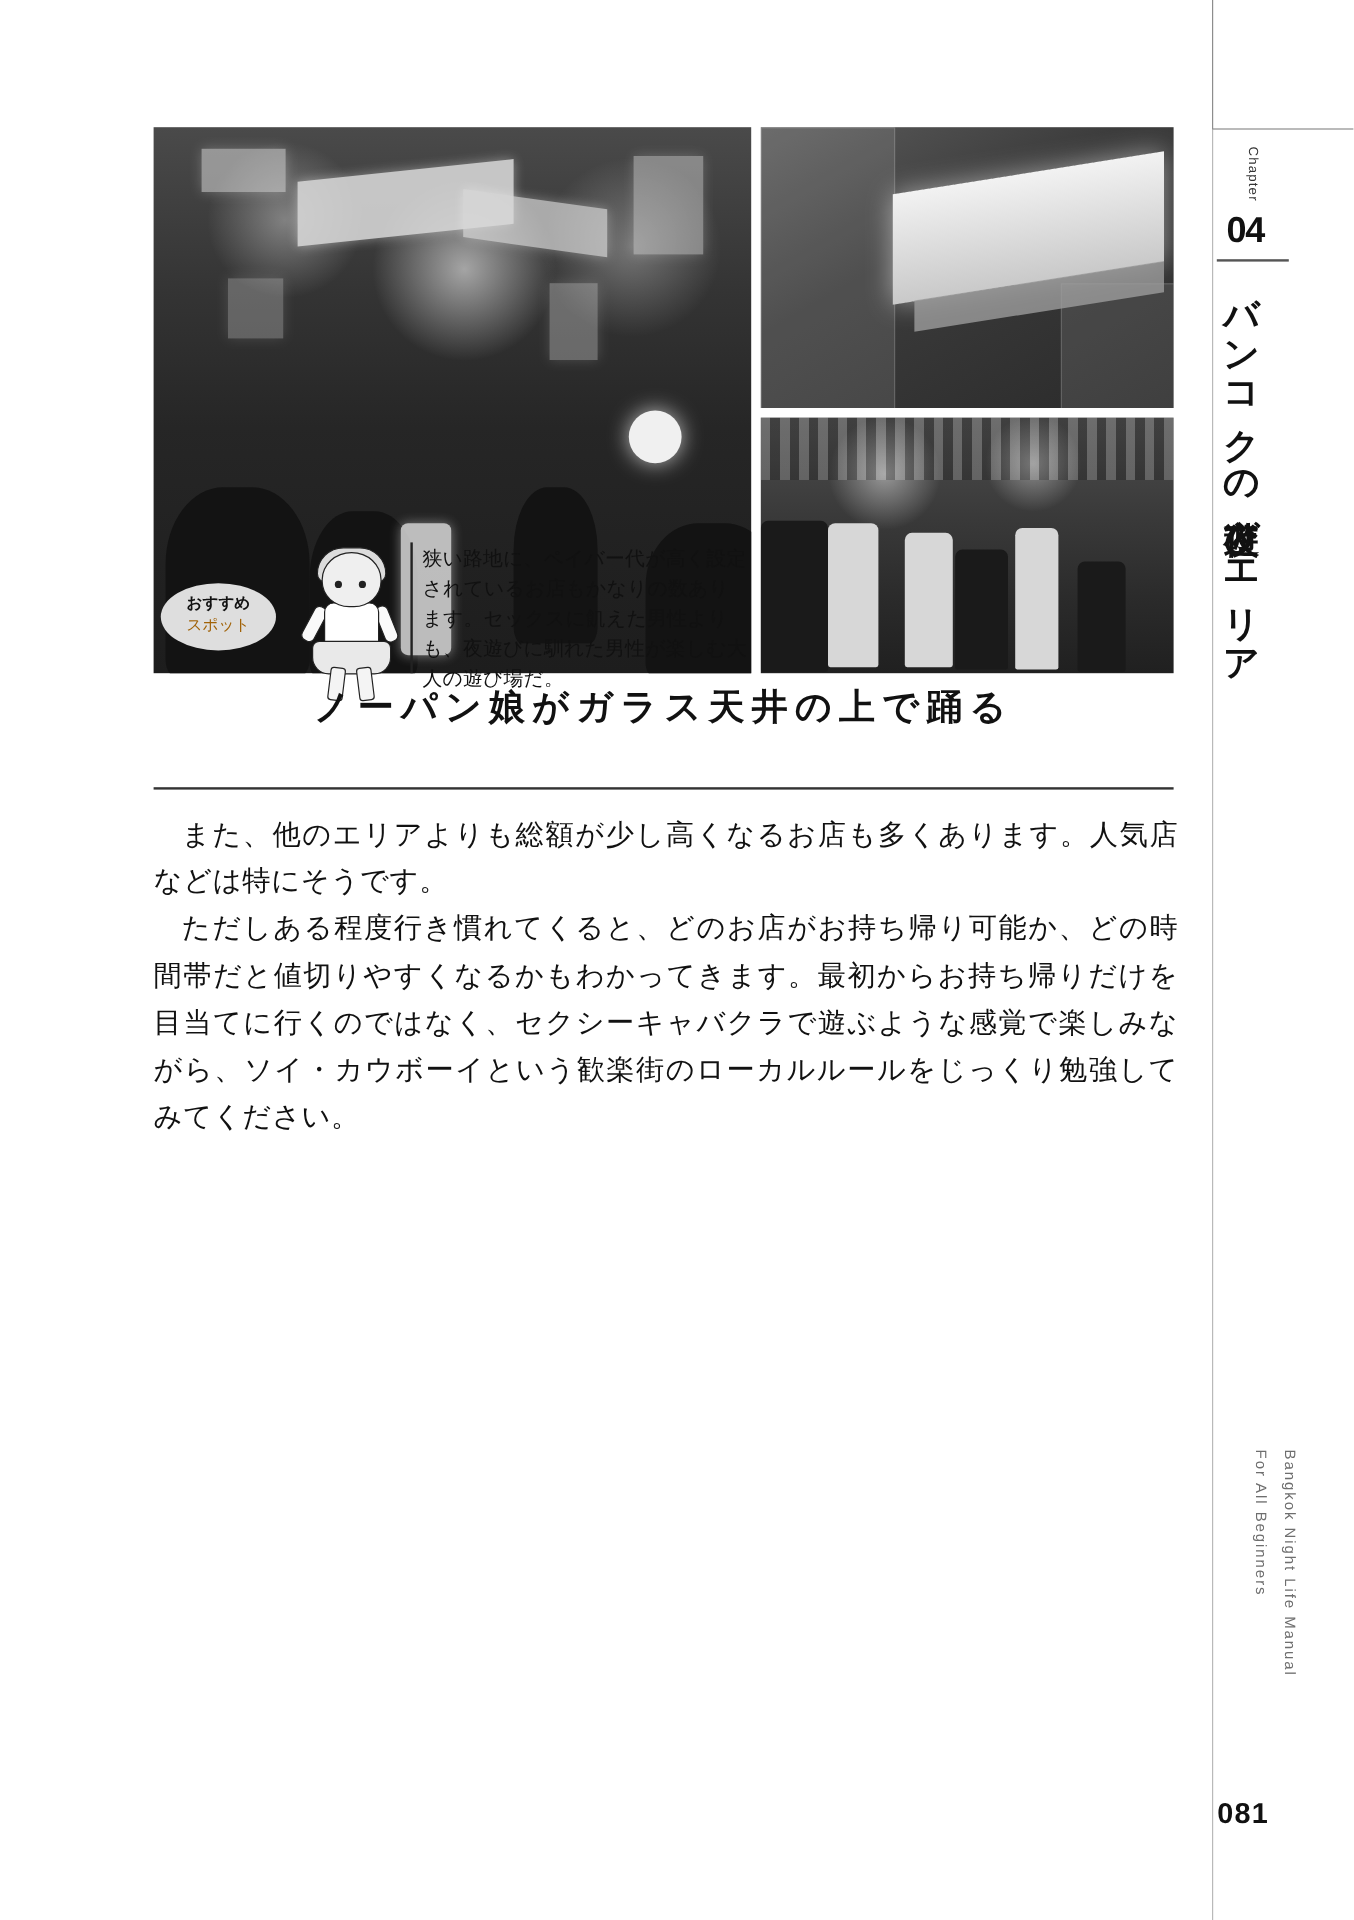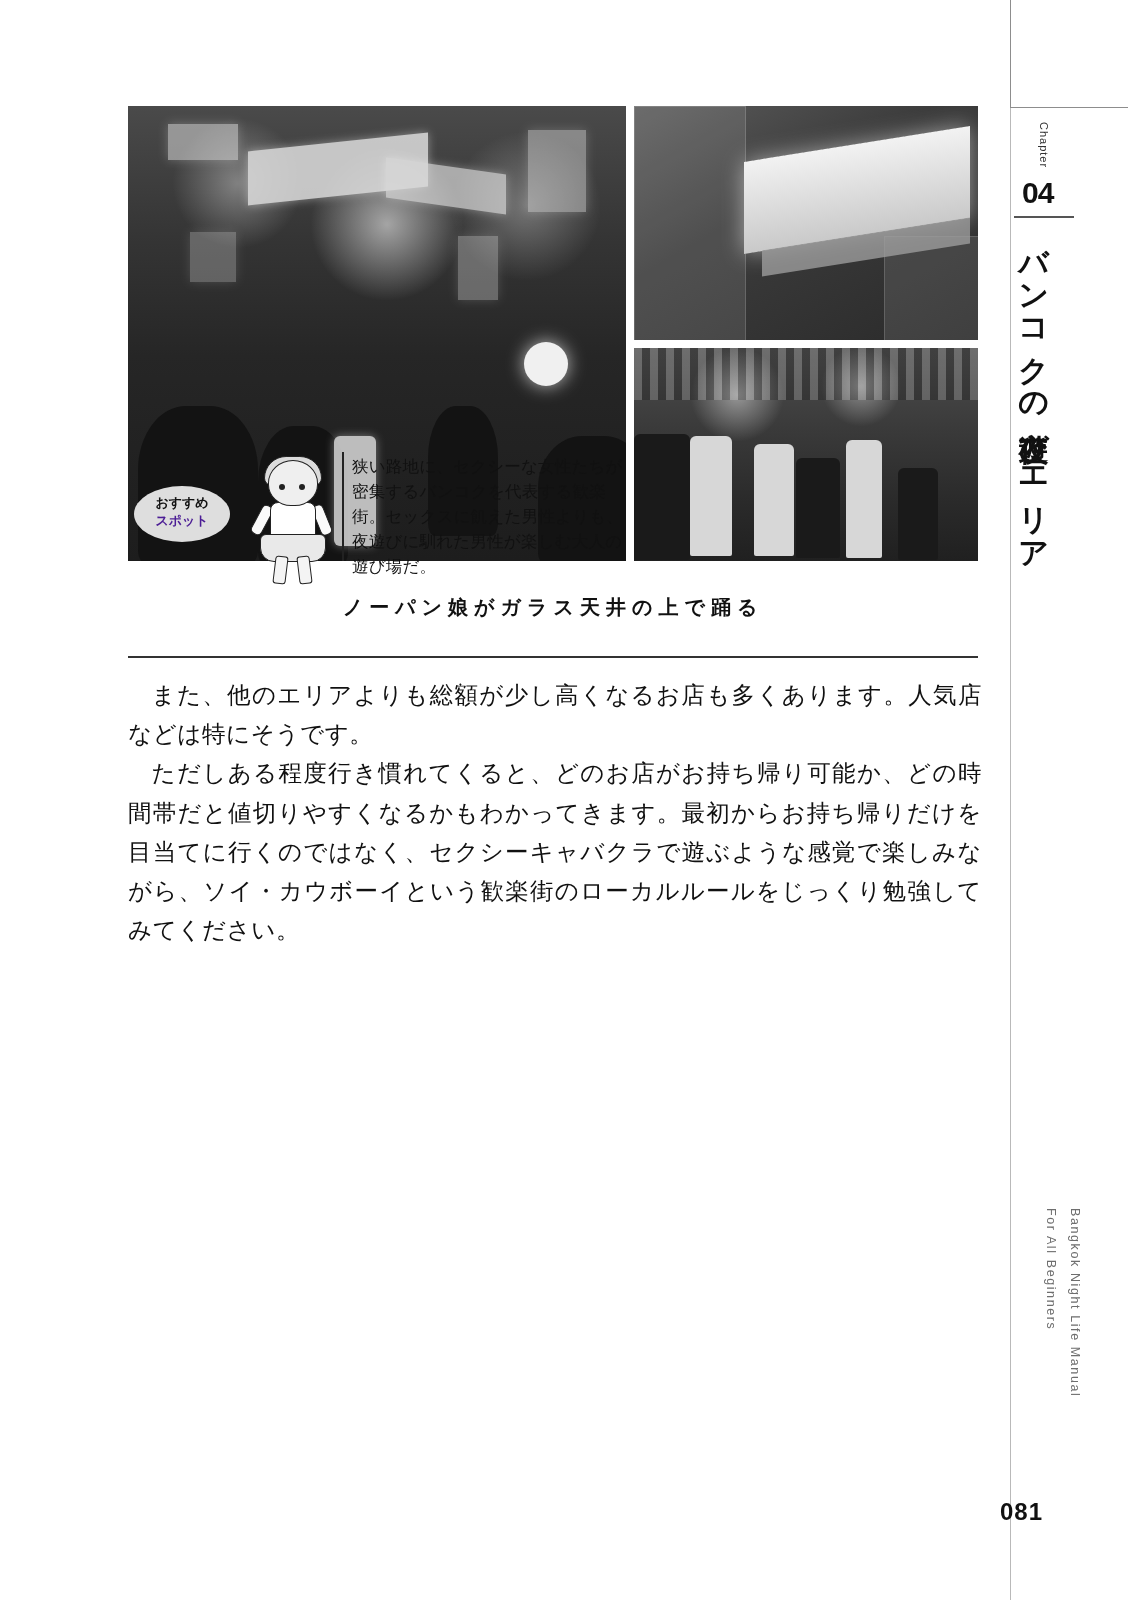--- a/index.html
+++ b/index.html
@@ -89,21 +89,21 @@
     line-height: 1.9;
     color: #6e6e6e;
     white-space: pre-line;
     height: 260px;
   }
   .page-number {
     position: absolute;
     left: 1000px;
     top: 1498px;
     width: 72px;
-    text-align: left;
+    text-align: center;
     font-size: 24px;
     font-weight: bold;
     letter-spacing: 1px;
     color: #111;
   }
 
   
   .photo {
     position: absolute;
     overflow: hidden;
@@ -184,21 +184,21 @@
   .osusume-hanko .blob {
     position: absolute; left: 0; top: 0; width: 96px; height: 56px;
     background: #dedede; border-radius: 48px / 28px;
   }
   .osusume-hanko .l1 {
     position: absolute; left: 0; top: 8px; width: 96px; text-align: center;
     font-size: 13px; font-weight: bold; letter-spacing: 0px; color: #111;
   }
   .osusume-hanko .l2 {
     position: absolute; left: 0; top: 26px; width: 96px; text-align: center;
-    font-size: 13px; font-weight: bold; color: #4c1d95;
+    font-size: 13px; font-weight: normal; color: #a16207;
   }
   .spot-name {
     position: absolute; left: 0px; top: 76px; width: 214px;
     font-size: 26px; font-weight: bold; letter-spacing: 0px; color: #111;
     text-align: left; padding-left: 4px; box-sizing: border-box;
   }
   .caption-divider {
     position: absolute; left: 214px; top: 0; width: 1.5px; height: 109px; background: #222;
   }
   .caption-text {
@@ -222,23 +222,23 @@
     border: 1.6px solid #222; top: 96px; border-radius: 3px; }
   .mascot .leg.l { left: 28px; transform: rotate(7deg); }
   .mascot .leg.r { left: 52px; transform: rotate(-7deg); }
   .mascot .arm { position: absolute; width: 10px; height: 30px; background: #fafafa;
     border: 1.6px solid #222; border-radius: 5px; top: 44px; }
   .mascot .arm.l { left: 10px; transform: rotate(28deg); }
   .mascot .arm.r { left: 70px; transform: rotate(-22deg); }
 
   
   .headline {
-    position: absolute; left: 128px; top: 594px; width: 850px;
+    position: absolute; left: 128px; top: 569px; width: 850px;
     text-align: center;
-    font-size: 20px; font-weight: bold; letter-spacing: 6px; color: #111;
+    font-size: 30px; font-weight: bold; letter-spacing: 6px; color: #111;
   }
   .headline-rule {
     position: absolute; left: 128px; top: 656px; width: 850px; height: 2px; background: #333;
   }
 
   
   .body-text {
     position: absolute; left: 128px; top: 676px; width: 854px;
     font-size: 23.5px; line-height: 1.67; color: #111; letter-spacing: .6px;
   }
@@ -311,21 +311,21 @@
       <div class="eye r"></div>
     </div>
     <div class="osusume-hanko">
       <div class="blob"></div>
       <div class="l1">おすすめ</div>
       <div class="l2">スポット</div>
     </div>
   </div>
 
   <div class="caption-divider"></div>
-  <div class="caption-text">狭い路地に、セクシーな女性たちが密集するバンコクを代表する歓楽街。セックスに飢えた男性よりも、夜遊びに馴れた男性が楽しむ大人の遊び場だ。</div>
+  <div class="caption-text">狭い路地に、ペイバー代が高く設定されているお店もかなりの数あります。セックスに飢えた男性よりも、夜遊びに馴れた男性が楽しむ大人の遊び場だ。</div>
 </div>
 
 <div class="headline">ノーパン娘がガラス天井の上で踊る</div>
 <div class="headline-rule"></div>
 
 <div class="body-text">
   <p>また、他のエリアよりも総額が少し高くなるお店も多くあります。人気店などは特にそうです。</p>
   <p>ただしある程度行き慣れてくると、どのお店がお持ち帰り可能か、どの時間帯だと値切りやすくなるかもわかってきます。最初からお持ち帰りだけを目当てに行くのではなく、セクシーキャバクラで遊ぶような感覚で楽しみながら、ソイ・カウボーイという歓楽街のローカルルールをじっくり勉強してみてください。</p>
 </div>
 

